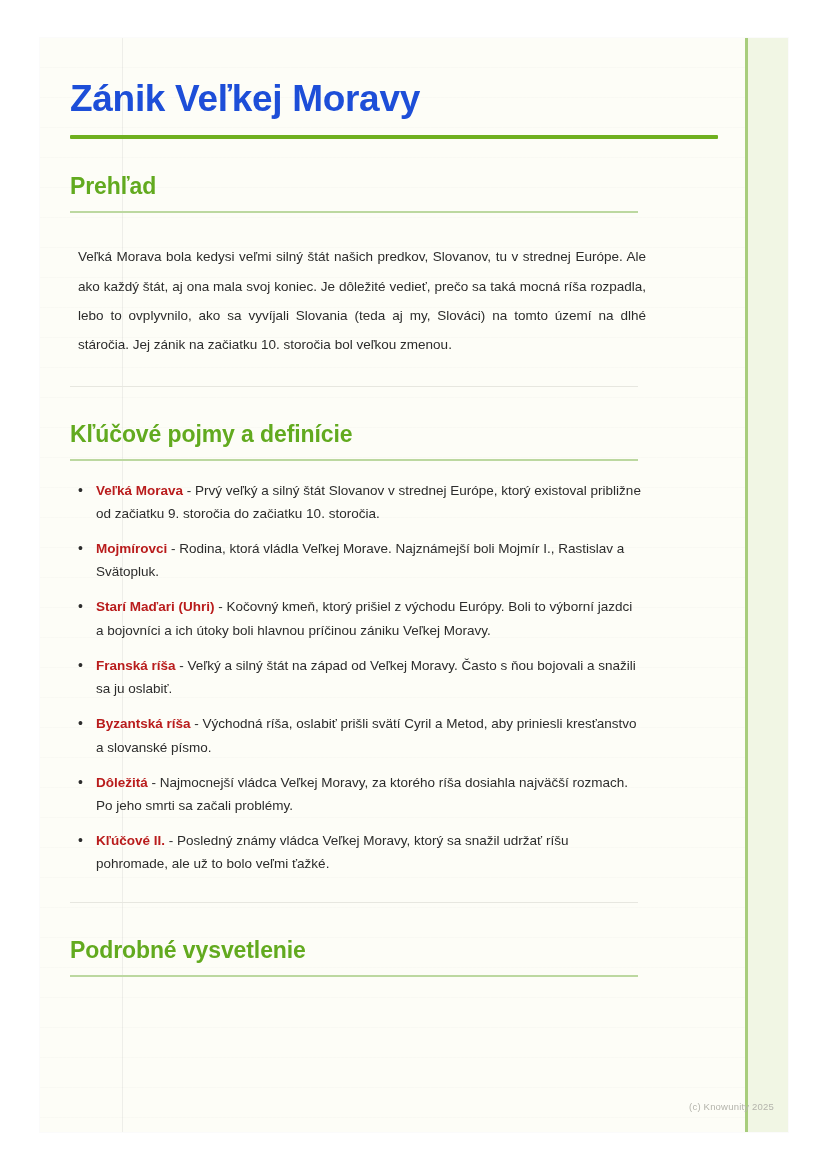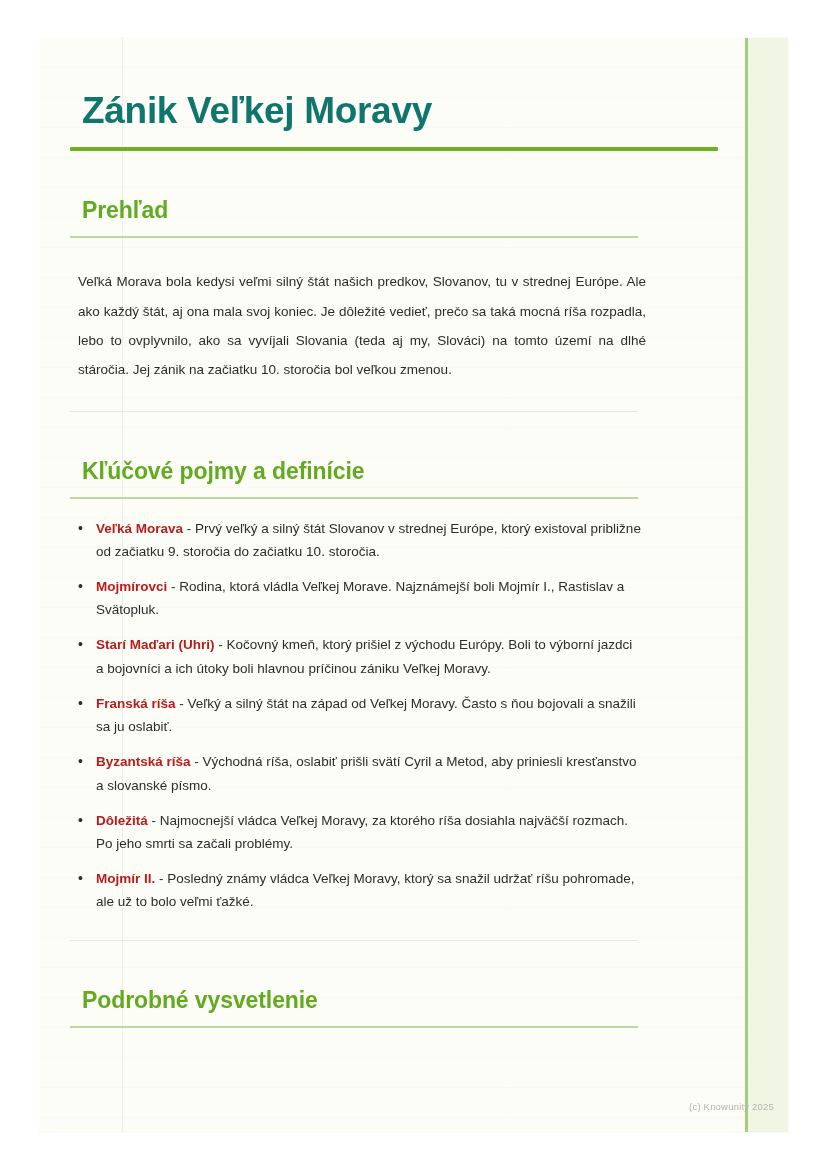--- a/index.html
+++ b/index.html
@@ -65,38 +65,38 @@
   .content {
     position: absolute;
     left: 30px;
     top: 0;
     width: 600px;
     height: 100%;
   }
 
   
   h1.doc-title {
-    margin: 12px;
+    margin: 0;
     padding-top: 40px;
     font-size: 37px;
     line-height: 1.12;
     font-weight: bold;
-    color: #0f766e;
+    color: #1d4ed8;
     letter-spacing: -0.3px;
   }
   .title-rule {
     margin-top: 16px;
     height: 4px;
     width: 648px;
     background: #6fb01f;
     border-radius: 1px;
   }
 
   h2.section-title {
-    margin: 12px;
+    margin: 0;
     padding-top: 34px;
     font-size: 23px;
     font-weight: bold;
     color: #62aa1f;
     letter-spacing: -0.1px;
   }
   .section-rule {
     margin-top: 11px;
     height: 2px;
     width: 568px;
@@ -196,21 +196,21 @@
       <li>
         <span class="term">Franská ríša</span><span> - Veľký a silný štát na západ od Veľkej Moravy. Často s ňou bojovali a snažili sa ju oslabiť.</span>
       </li>
       <li>
         <span class="term">Byzantská ríša</span><span> - Východná ríša, oslabiť prišli svätí Cyril a Metod, aby priniesli kresťanstvo a slovanské písmo.</span>
       </li>
       <li>
         <span class="term">Dôležitá</span><span> - Najmocnejší vládca Veľkej Moravy, za ktorého ríša dosiahla najväčší rozmach. Po jeho smrti sa začali problémy.</span>
       </li>
       <li>
-        <span class="term">Mojmír II.</span><span> - Posledný známy vládca Veľkej Moravy, ktorý sa snažil udržať ríšu pohromade, ale už to bolo veľmi ťažké.</span>
+        <span class="term">Kľúčové II.</span><span> - Posledný známy vládca Veľkej Moravy, ktorý sa snažil udržať ríšu pohromade, ale už to bolo veľmi ťažké.</span>
       </li>
     </ul>
 
     <div class="divider"></div>
 
     <h2 class="section-title">Podrobné vysvetlenie</h2>
     <div class="section-rule"></div>
 
   </div>
 

